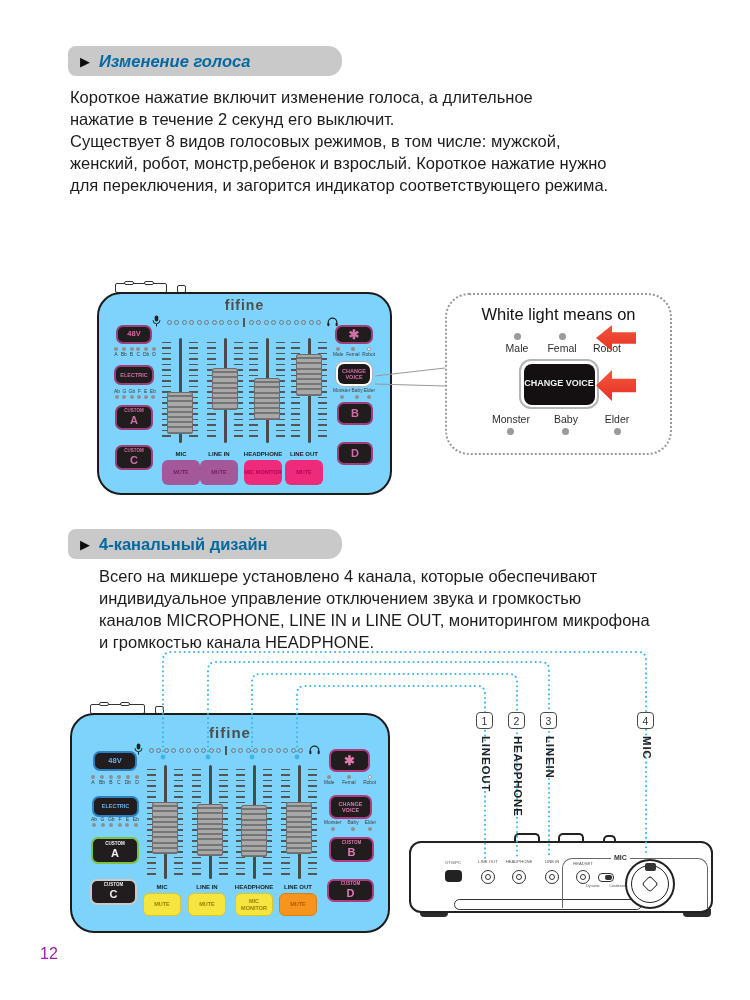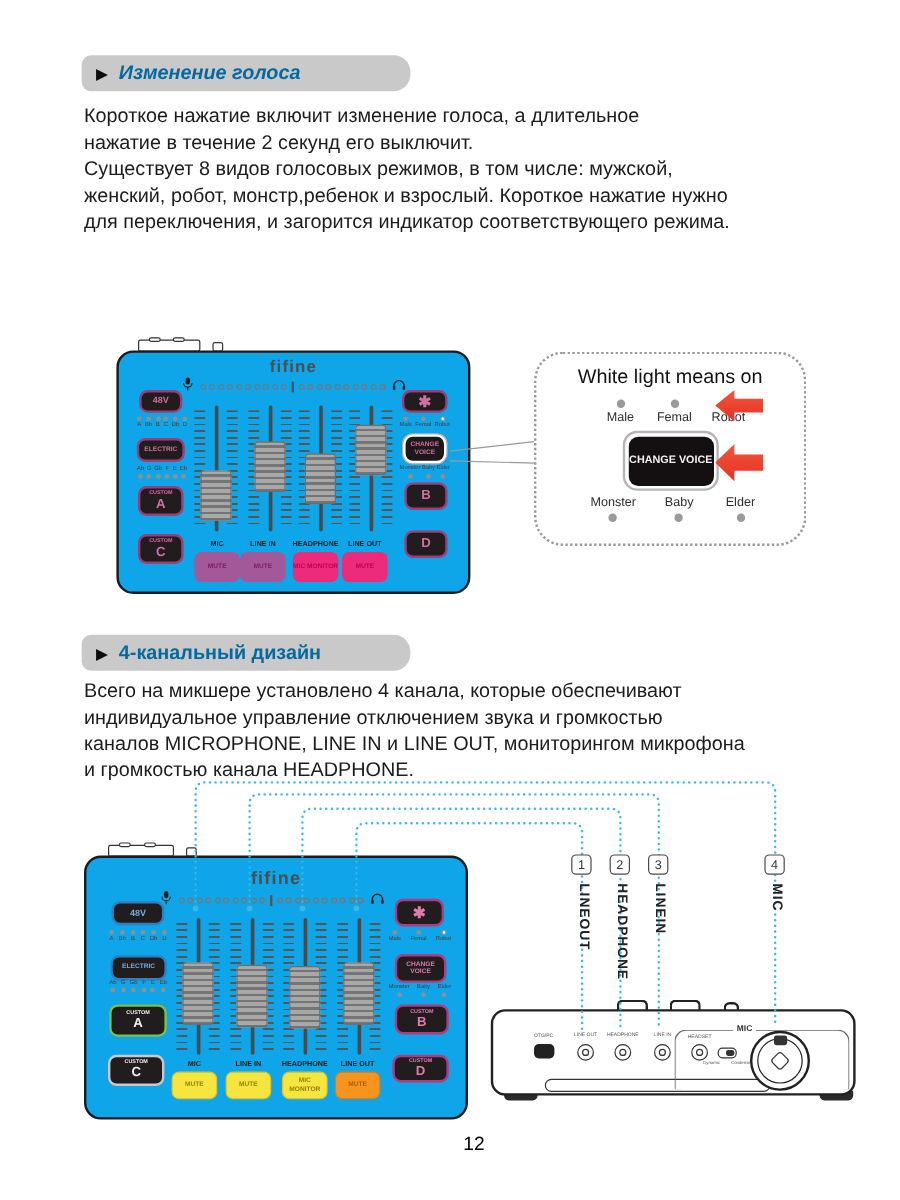--- a/index.html
+++ b/index.html
@@ -10,21 +10,21 @@
   .secbar{position:absolute;left:68px;width:274px;height:30px;background:#c9c9c9;
           border-radius:8px 14px 14px 8px;display:flex;align-items:center;padding-left:12px;gap:9px;box-sizing:border-box;}
   .secarrow{font-size:13px;color:#0d0d0d;line-height:1;}
   .sectitle{font-size:16.5px;font-weight:bold;color:#0369a1;}
   .italic{font-style:italic;}
   
   .para{position:absolute;left:70px;width:630px;font-size:16.5px;line-height:1.34;
         white-space:pre-line;color:#1c1c1c;}
   .tips{color:#2aabe2;}
   
-  .mixer{position:absolute;background:#0ea5e9;border:2.5px solid #1b1b1b;border-radius:14px;box-sizing:border-box;}
+  .mixer{position:absolute;background:#7dd3fc;border:2.5px solid #1b1b1b;border-radius:24px;box-sizing:border-box;}
   .brand{position:absolute;left:0;right:0;text-align:center;font-weight:bold;color:#4d4d4d;letter-spacing:1px;}
   .meter{position:absolute;display:flex;align-items:center;gap:2.5px;}
   .mdot{width:5px;height:5px;border:1px solid #777;border-radius:50%;box-sizing:border-box;flex:none;}
   .mdiv{width:2.5px;height:9px;background:#555;flex:none;margin:0 1px;}
   .micog{flex:none;margin-right:3px;}
   .hpg{flex:none;margin-left:3px;}
   .hbtn{position:absolute;display:flex;flex-direction:column;align-items:center;justify-content:center;
         background:#211c1e;border:2px solid #9c3e7a;border-radius:7px;color:#cf6fa4;
         text-align:center;line-height:1.1;box-sizing:border-box;font-weight:bold;}
   .b-blue{border-color:#2f7fc1;color:#6cb0e8;}
@@ -94,21 +94,21 @@
   .jack{position:absolute;width:14px;height:14px;border:1.5px solid #333;border-radius:50%;box-sizing:border-box;
         display:flex;align-items:center;justify-content:center;}
   .jack i{width:6px;height:6px;border:1.2px solid #333;border-radius:50%;box-sizing:border-box;display:block;}
   .plabel{position:absolute;font-size:4.2px;color:#555;text-align:center;width:34px;line-height:1;}
   .usb{position:absolute;background:#222;border-radius:4px;}
   .sw{position:absolute;border:1.2px solid #333;border-radius:4px;box-sizing:border-box;}
   .sw i{position:absolute;right:1px;top:1px;bottom:1px;width:7px;background:#333;border-radius:2px;display:block;}
   .bracket{position:absolute;border:1px solid #666;border-bottom:none;border-radius:10px 10px 0 0;box-sizing:border-box;}
   .miclab{position:absolute;background:#fff;font-size:7px;font-weight:bold;color:#333;padding:0 3px;line-height:1;}
   .combo{position:absolute;border:2px solid #222;border-radius:50%;background:#fff;box-sizing:border-box;}
-  .pgnum{position:absolute;left:0;right:0;text-align:center;font-size:16px;color:#000000;margin-left:40px;}
+  .pgnum{position:absolute;left:0;right:0;text-align:left;font-size:16px;color:#a21caf;margin-left:40px;}
   svg.overlay{position:absolute;left:0;top:0;z-index:2;pointer-events:none;}
 </style>
 </head>
 <body>
 
 <div id="page">
 
   <div class="secbar" style="top:46px;">
     <span class="secarrow">▶</span>
     <span class="sectitle italic">Изменение голоса</span>
@@ -351,21 +351,21 @@
         </span>
     </div>
   </div>
   <div class="red-arrow" style="left:596px;top:325px;width:40px;height:26px;"></div>
   <div class="red-arrow" style="left:596px;top:370px;width:40px;height:31px;"></div>
 
   <div class="secbar" style="top:529px;">
     <span class="secarrow">▶</span>
     <span class="sectitle">4-канальный дизайн</span>
   </div>
-  <div class="para" style="top:565px;">Всего на микшере установлено 4 канала, которые обеспечивают
+  <div class="para" style="top:565px;margin-left:29px;">Всего на микшере установлено 4 канала, которые обеспечивают
 индивидуальное управление отключением звука и громкостью
 каналов MICROPHONE, LINE IN и LINE OUT, мониторингом микрофона
 и громкостью канала HEADPHONE.</div>
 
   <div class="prot" style="left:90px;top:704px;width:55px;height:10px;"></div>
   <div class="prot" style="left:99px;top:702px;width:10px;height:4px;"></div>
   <div class="prot" style="left:120px;top:702px;width:10px;height:4px;"></div>
   <div class="prot" style="left:155px;top:706px;width:9px;height:8px;"></div>
 
   <div class="mixer" style="left:70px;top:713px;width:320px;height:220px;">

